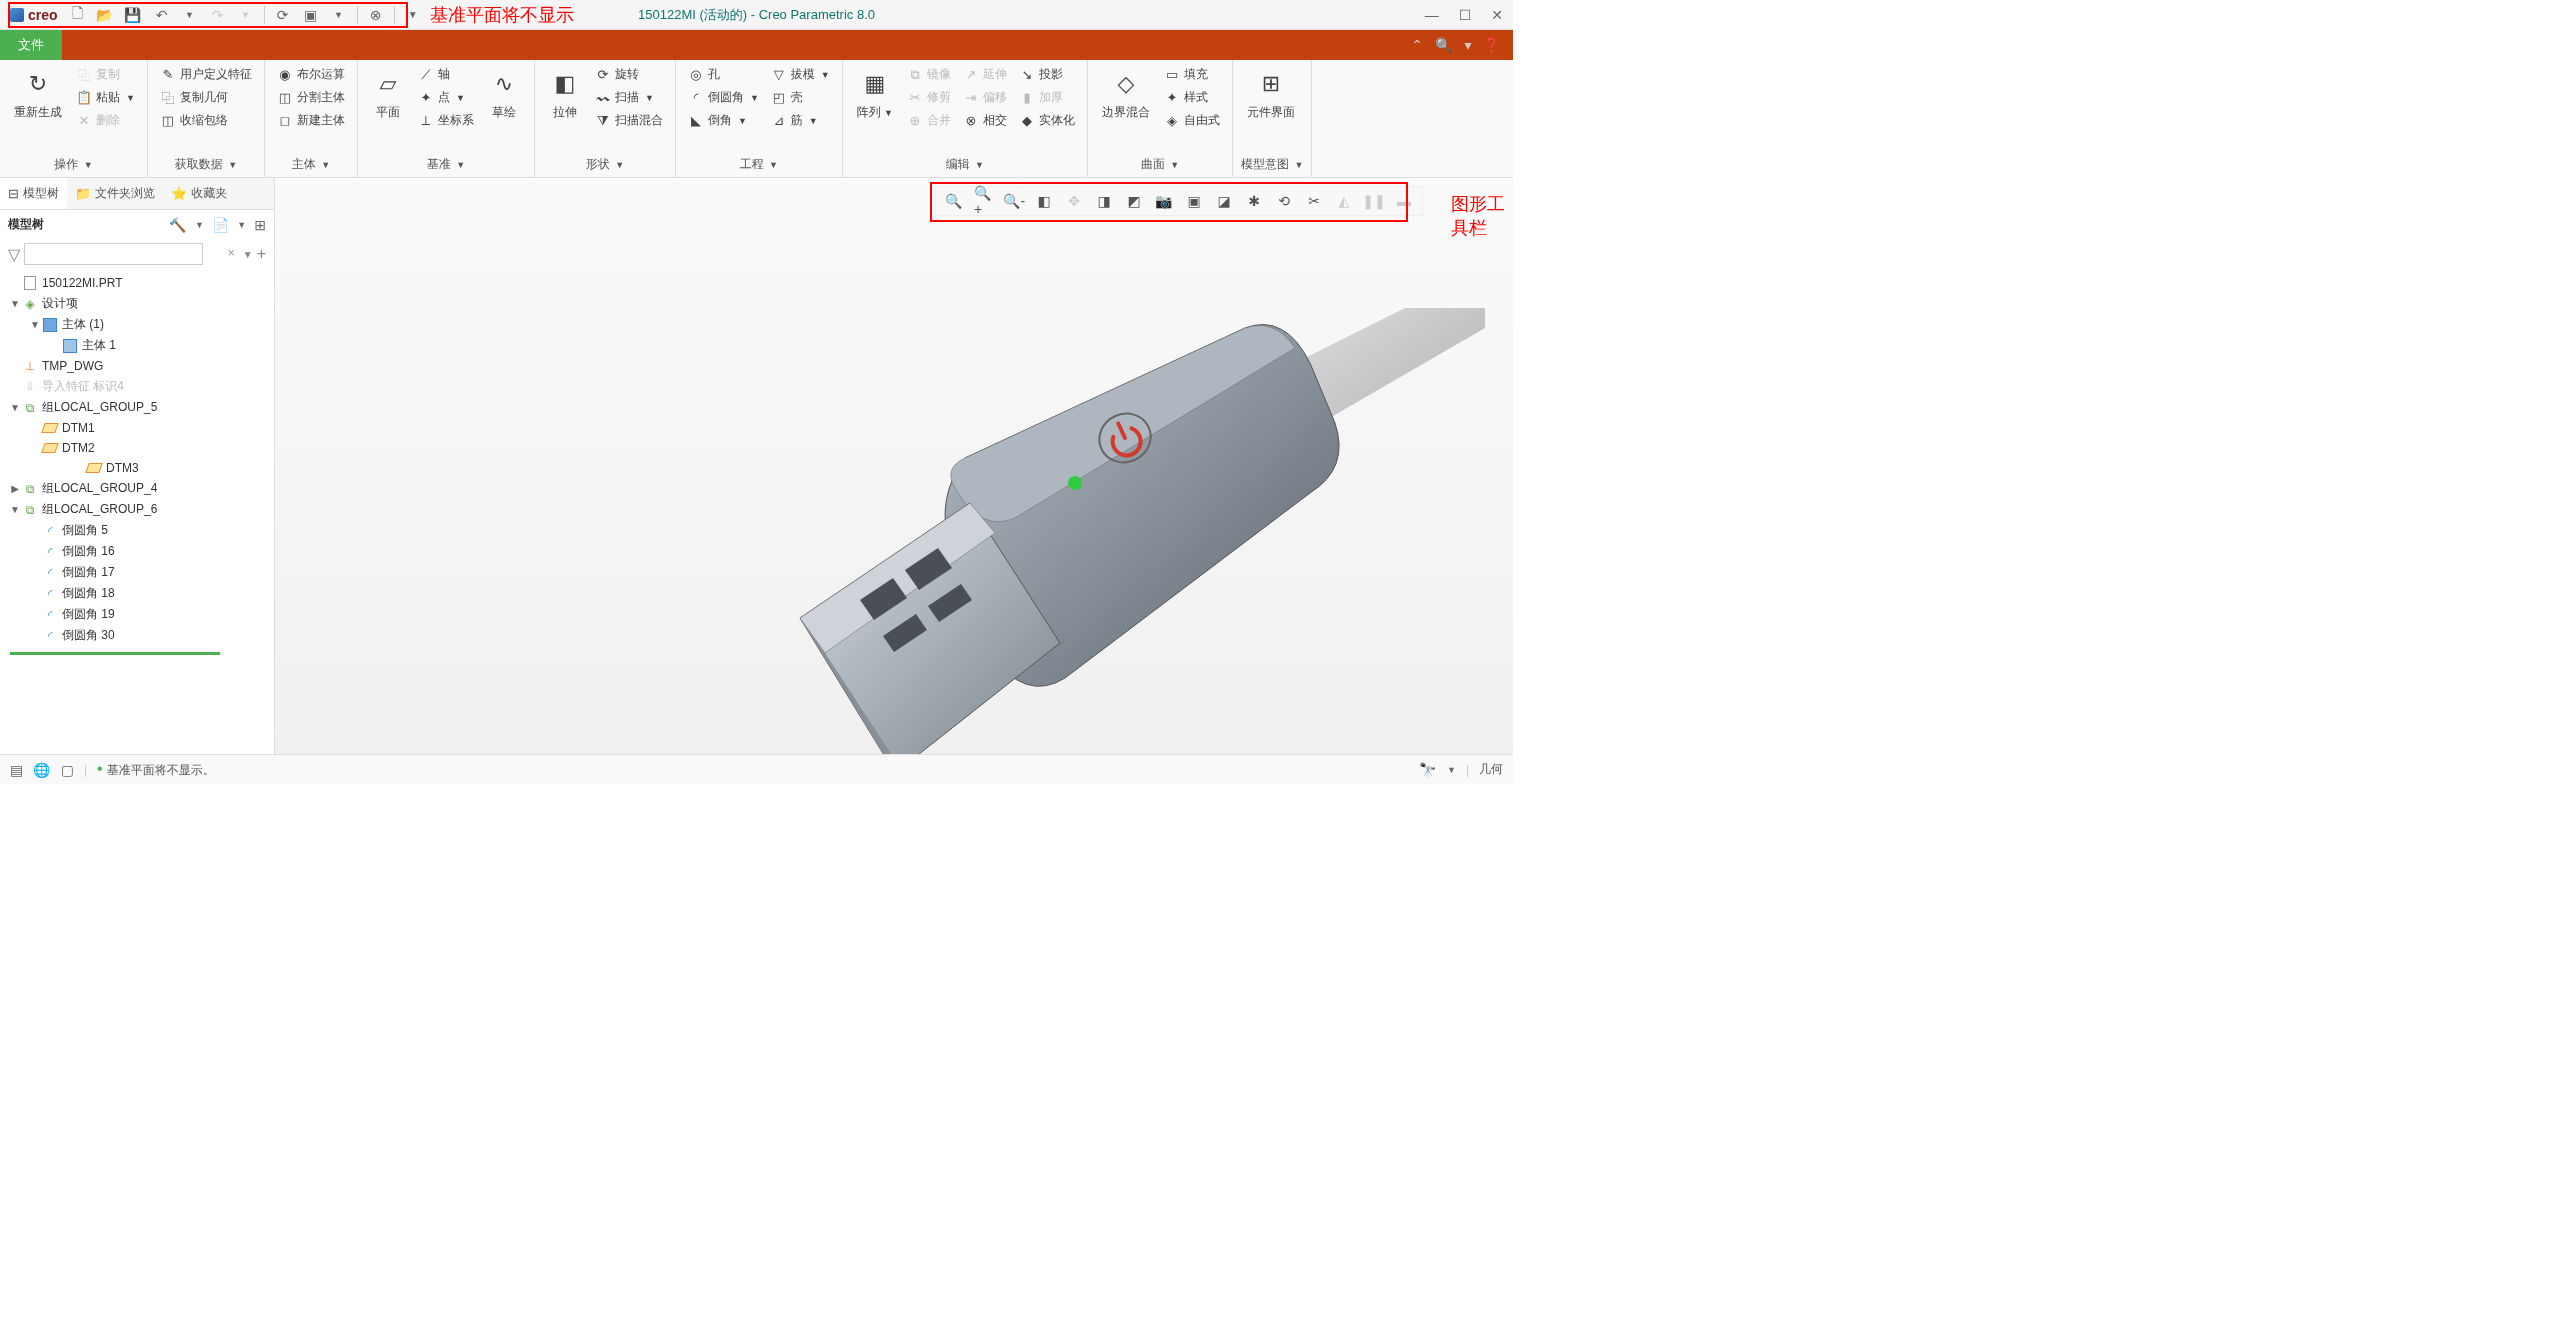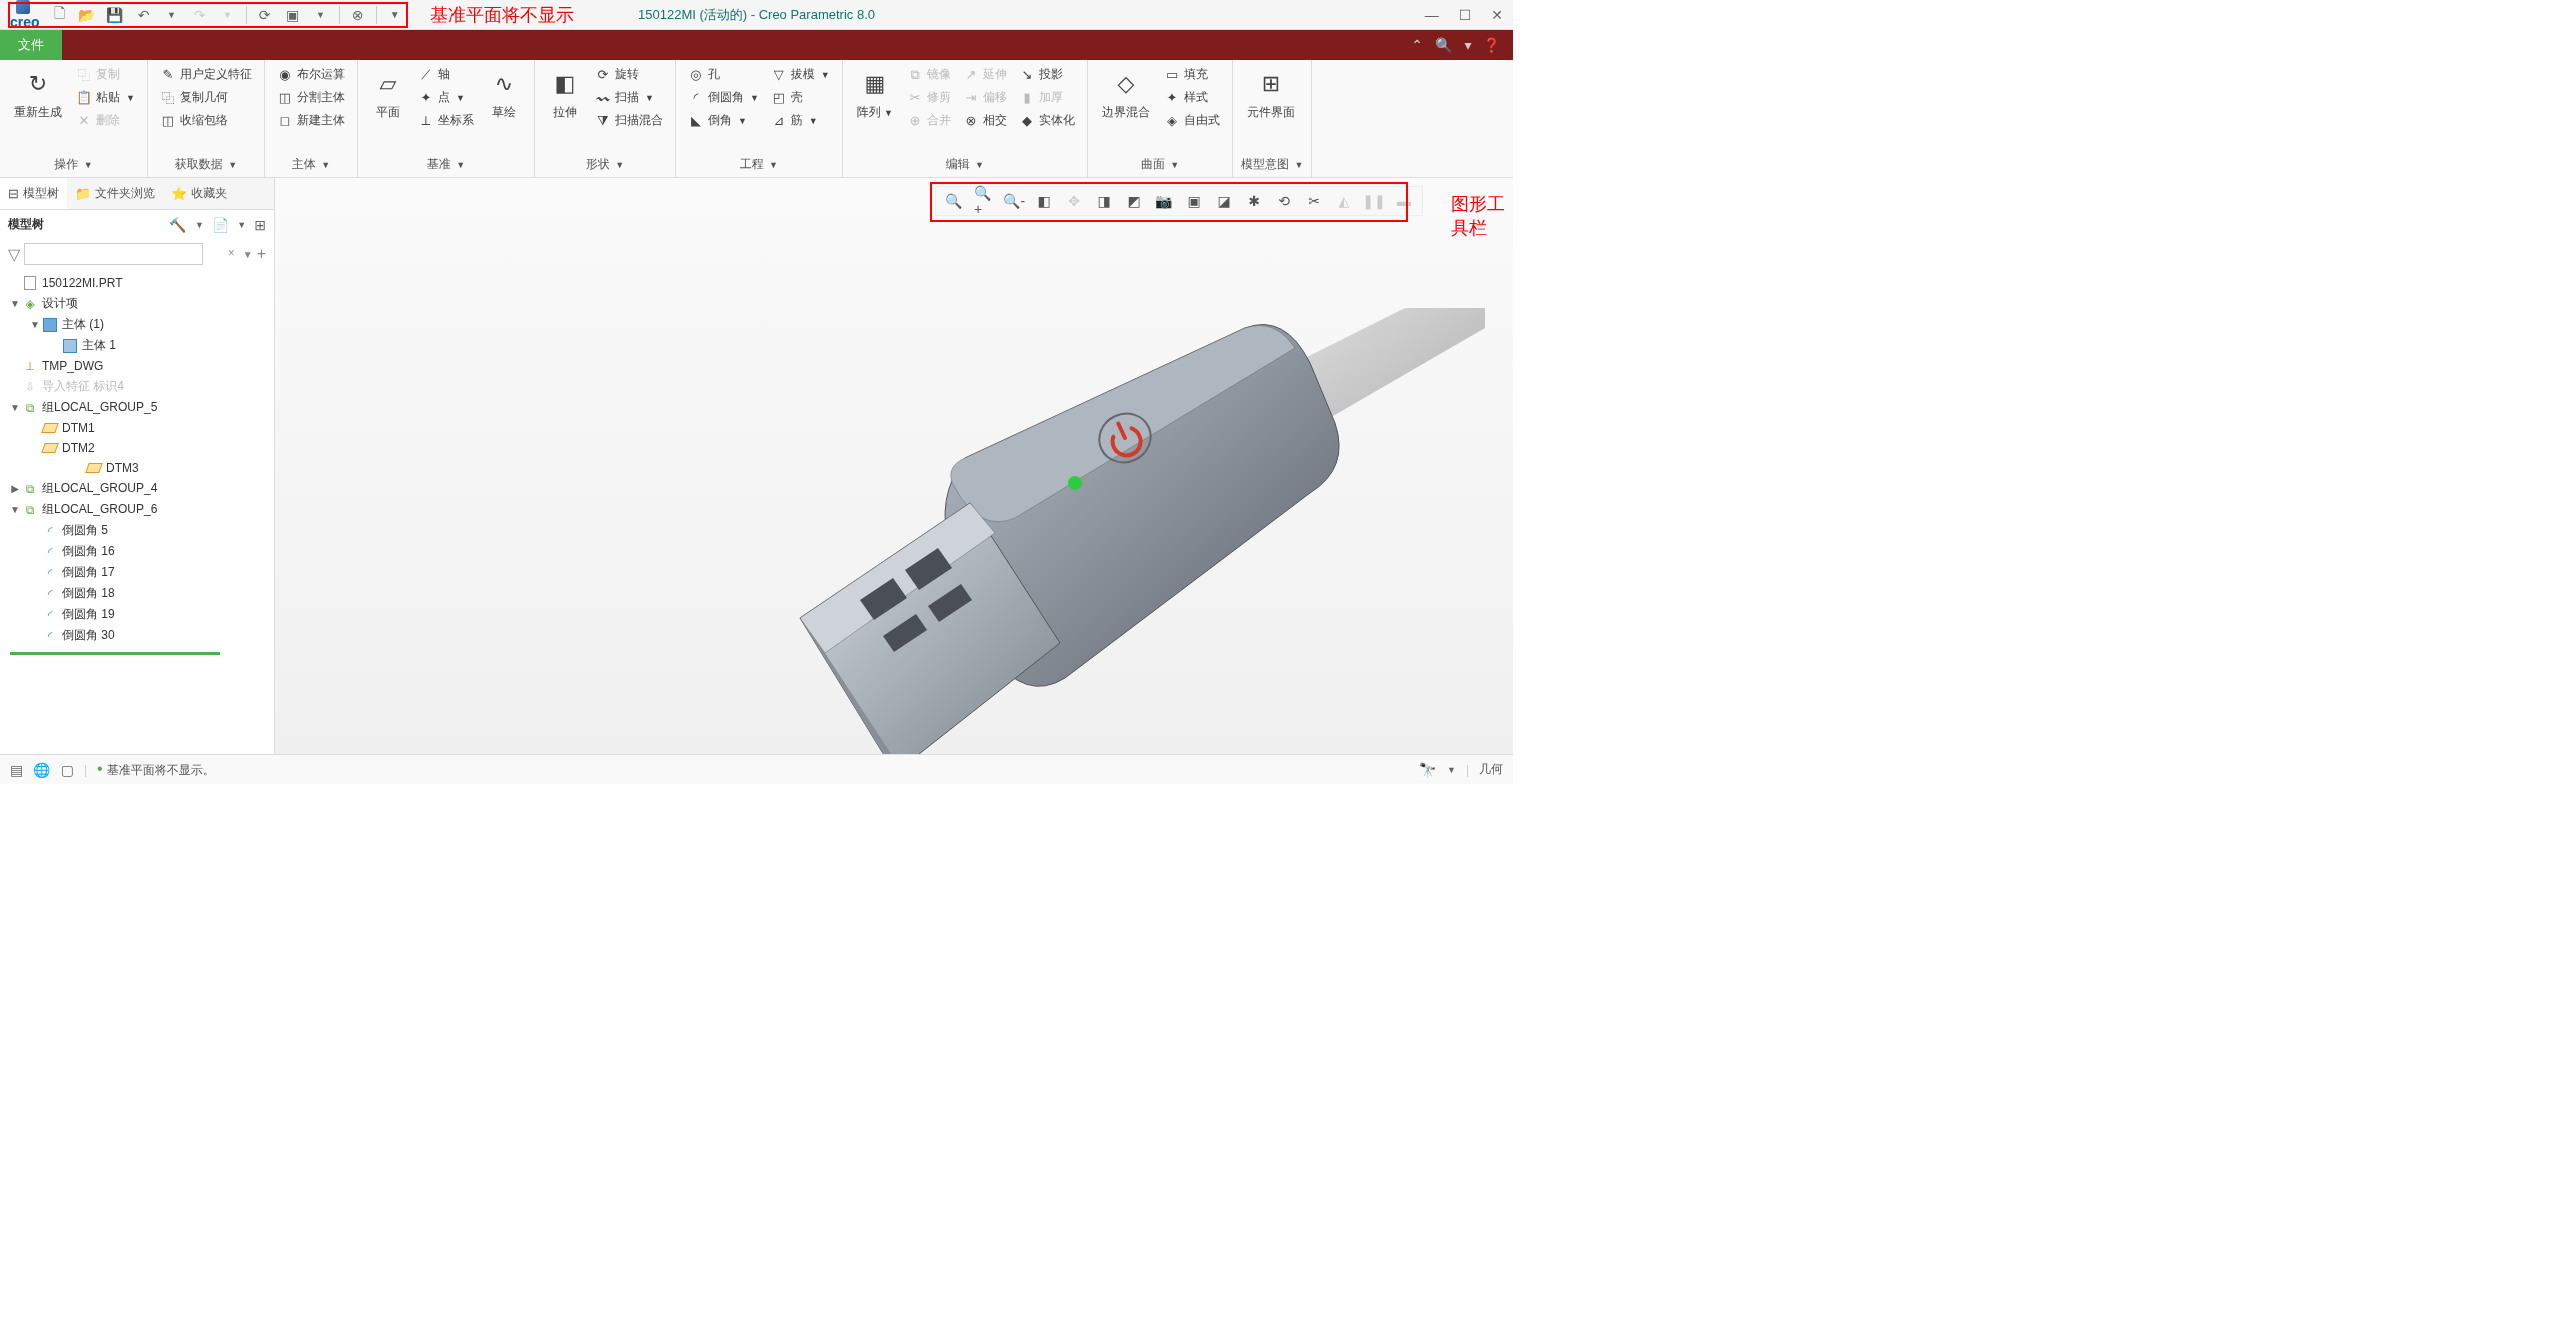--- a/index.html
+++ b/index.html
@@ -2,31 +2,31 @@
 <html><head>
 <meta charset="utf-8">
 <style>
 * { margin: 0; padding: 0; box-sizing: border-box; font-family: "Microsoft YaHei", Arial, sans-serif; }
 body { width: 2560px; height: 1328px; transform: scale(0.5906); transform-origin: top left; background: #fff; overflow: hidden; position: relative; }
 
 body { width: 1513px; height: 784px; transform: none; }
 
 .titlebar { height: 30px; background: #f5f5f5; display: flex; align-items: center; position: relative; border-bottom: 1px solid #ddd; }
 .qat-box { border: 2px solid red; height: 26px; position: absolute; left: 8px; top: 2px; width: 400px; pointer-events: none; }
-.logo { display: flex; align-items: center; margin-left: 10px; font-weight: bold; color: #0369a1; font-size: 14px; flex-direction: column; }
+.logo { display: flex; align-items: center; margin-left: 10px; font-weight: bold; color: #7f1d1d; font-size: 14px; }
 .logo-icon { width: 14px; height: 14px; background: linear-gradient(135deg,#4a90d9,#2c5aa0); margin-right: 4px; border-radius: 2px; }
 .qat { display: flex; align-items: center; margin-left: 10px; gap: 8px; }
 .qat-btn { width: 20px; height: 20px; display: flex; align-items: center; justify-content: center; cursor: pointer; color: #666; font-size: 14px; }
 .qat-sep { width: 1px; height: 18px; background: #ccc; }
 .title-text { position: absolute; left: 50%; transform: translateX(-50%); font-size: 13px; color: #0f766e; }
 .qat-label { position: absolute; left: 430px; color: red; font-size: 18px; font-weight: normal; }
 .win-controls { position: absolute; right: 10px; display: flex; gap: 20px; color: #666; font-size: 14px; }
 .win-btn { cursor: pointer; }
 
-.menubar { height: 30px; background: #7f1d1d; display: flex; align-items: stretch; }
+.menubar { height: 30px; background: #c2410c; display: flex; align-items: stretch; }
 .menu-tab { padding: 0 18px; display: flex; align-items: center; font-size: 13px; color: #ddd; cursor: pointer; }
 .menu-tab.file { background: #4CAF50; color: #fff; }
 .menu-tab.active { background: #f5f5f5; color: #333; }
 .menubar-right { margin-left: auto; display: flex; align-items: center; gap: 12px; padding-right: 12px; color: #ccc; }
 .mb-icon { cursor: pointer; font-size: 14px; }
 
 .ribbon { height: 118px; background: #f9f9f9; display: flex; border-bottom: 1px solid #ddd; }
 .ribbon-group { border-right: 1px solid #ddd; padding: 4px 8px 2px; display: flex; flex-direction: column; }
 .rg-body { flex: 1; display: flex; align-items: flex-start; gap: 4px; }
 .rg-label { text-align: center; font-size: 12px; color: #555; padding: 2px 0; }

